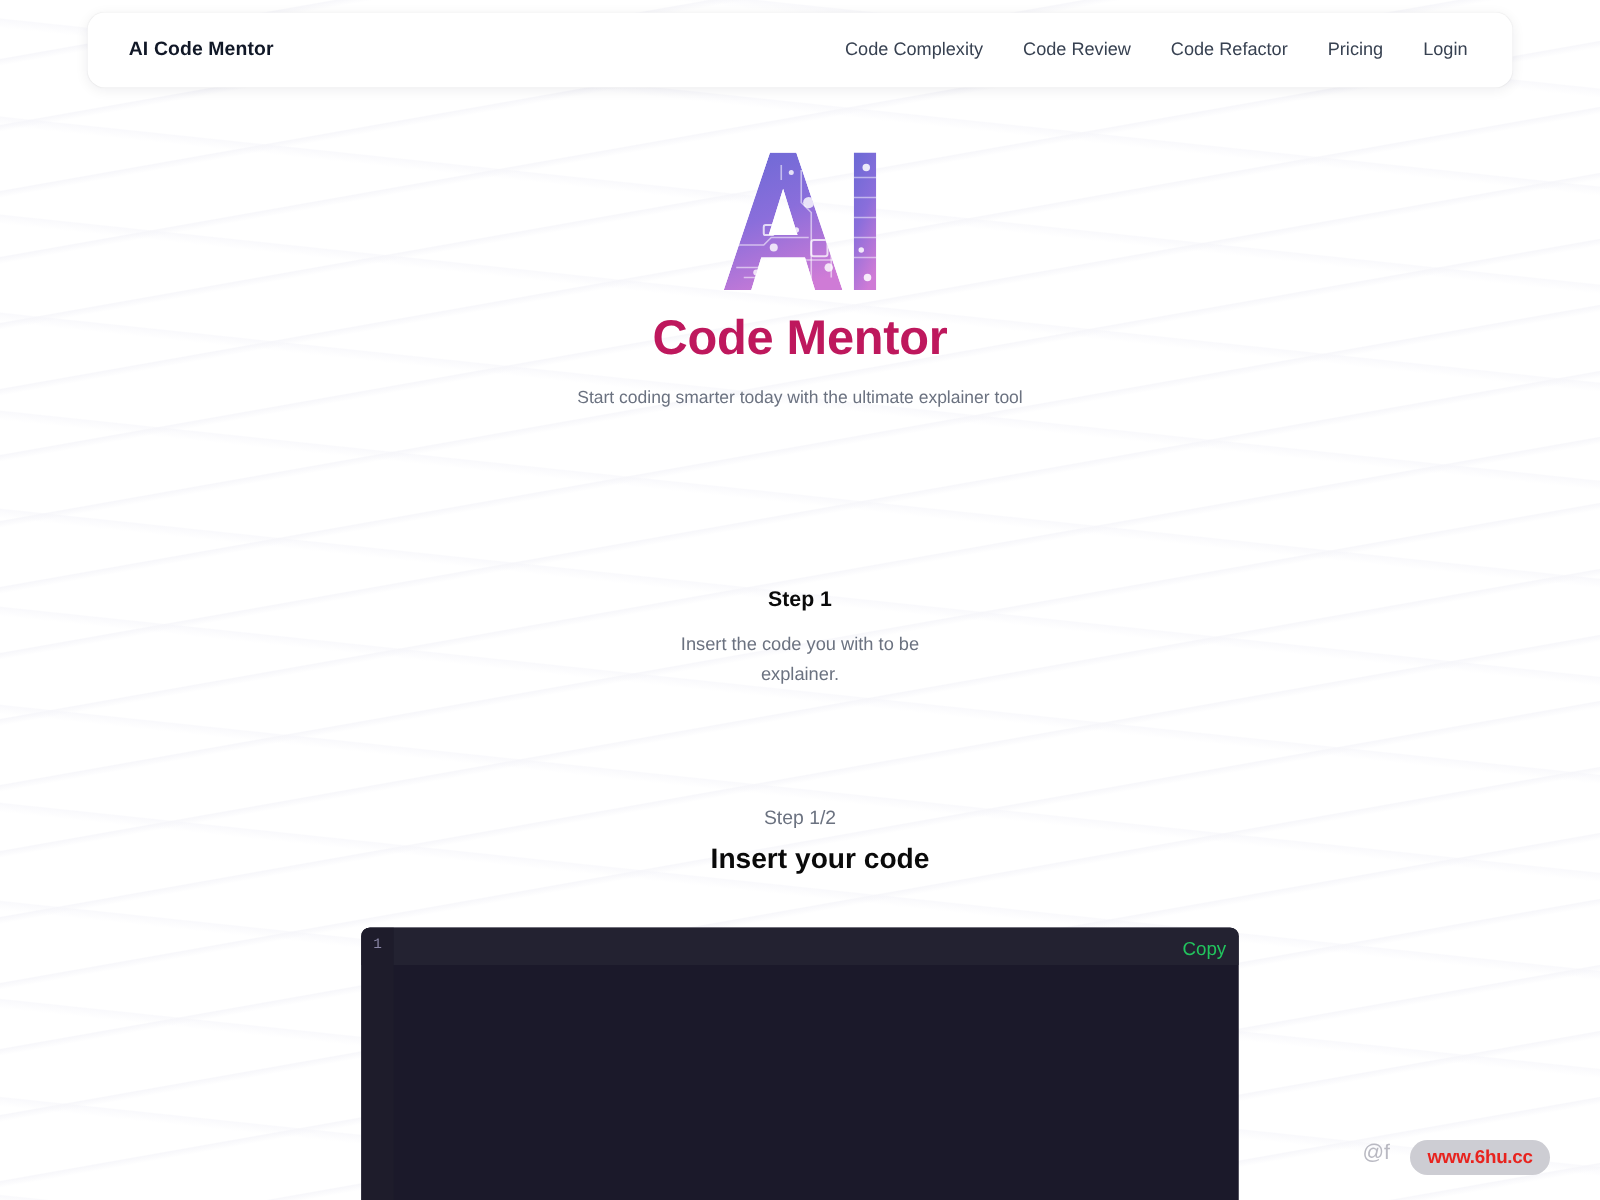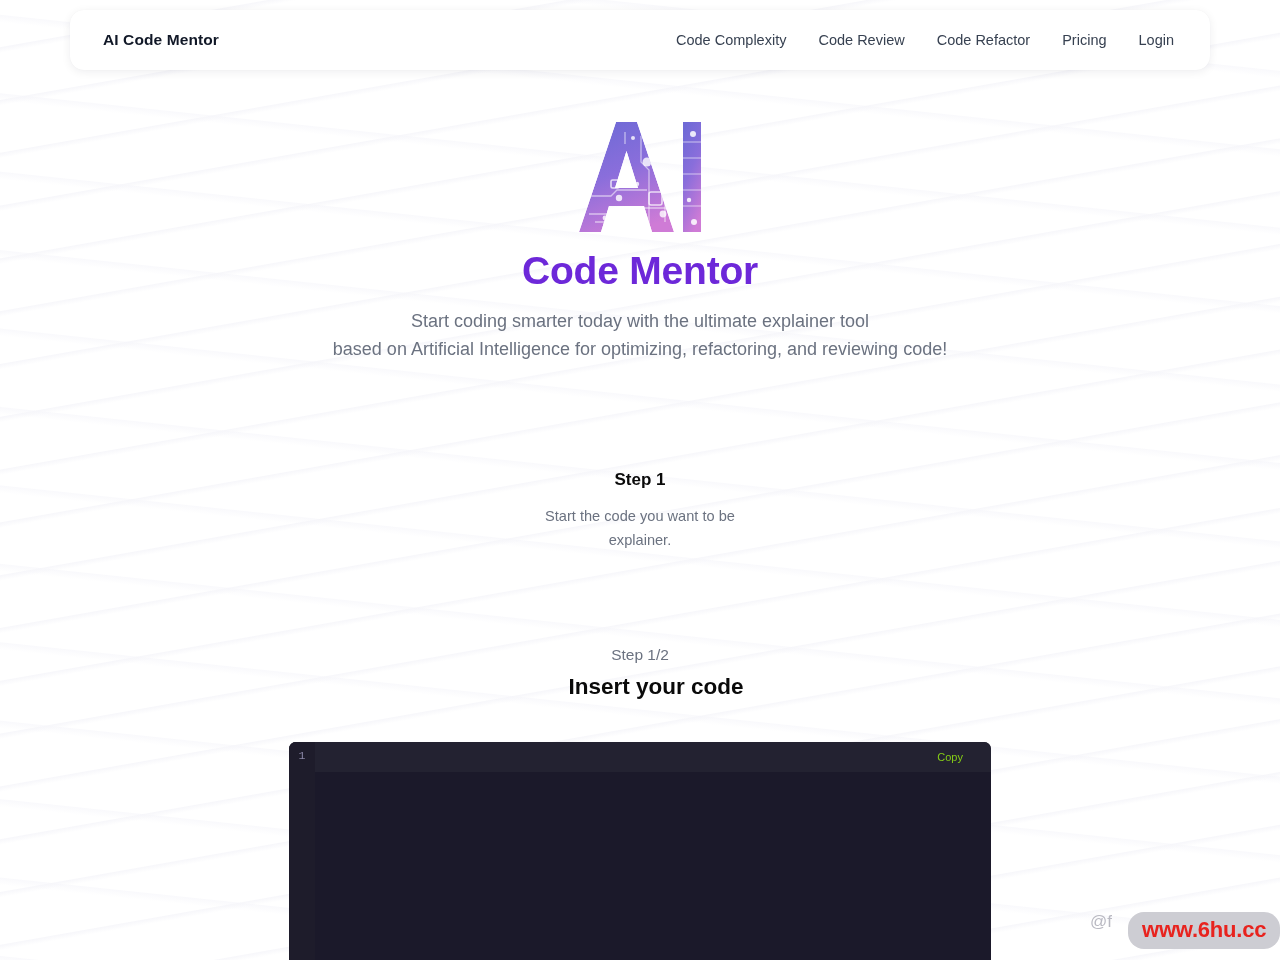--- a/index.html
+++ b/index.html
@@ -71,27 +71,27 @@
   .logo-wrap {
     width: 130px; height: 118px;
     margin: 0 auto;
     display: block;
   }
 
   .hero-title {
     margin: 14px 0 0 0;
     font-size: 39px;
     font-weight: bold;
-    color: #6d28d9;
+    color: #be185d;
     letter-spacing: -0.2px;
     line-height: 1.1;
   }
   .hero-sub {
     margin: 14px 0 0 0;
-    font-size: 18px;
+    font-size: 14px;
     color: #6b7280;
     line-height: 1.56;
     text-align: center;
   }
   .hero-sub span { display: block; }
 
   
   .steps {
     position: absolute;
     left: 0; right: 0; top: 462px;
@@ -154,23 +154,23 @@
     position: absolute;
     left: 0; top: 7px;
     width: 26px;
     text-align: center;
     font-family: "Liberation Mono", monospace;
     font-size: 11.5px;
     color: #8a86a6;
   }
   .editor-copy {
     position: absolute;
-    right: 24px; top: 8px;
-    font-size: 11px;
-    color: #84cc16;
+    right: 6px; top: 8px;
+    font-size: 15px;
+    color: #22c55e;
     cursor: pointer;
     padding: 1px 4px;
   }
   .editor-textarea {
     position: absolute;
     left: 26px; top: 30px;
     width: 676px; height: 188px;
     background: transparent;
     border: 0;
     outline: none;
@@ -188,21 +188,21 @@
     font-size: 17px;
     color: #b9b9c2;
     white-space: nowrap;
   }
   .wm-pill {
     position: absolute;
     left: 1128px; top: 912px;
     padding: 5px 14px 6px 14px;
     background: #cdcdd3;
     border-radius: 16px;
-    font-size: 22px;
+    font-size: 15px;
     font-weight: bold;
     color: #e8231e;
     letter-spacing: -0.2px;
     white-space: nowrap;
   }
 </style>
 </head>
 <body>
 
 <div class="page-bg"></div>
@@ -276,29 +276,28 @@
           <circle cx="118" cy="16" r="3"></circle>
           <circle cx="114" cy="82" r="2.2"></circle>
           <circle cx="119" cy="104" r="3"></circle>
         </g>
       </g>
     </svg>
 
     <h1 class="hero-title">Code Mentor</h1>
     <p class="hero-sub">
       <span>Start coding smarter today with the ultimate explainer tool</span>
-      <span>based on Artificial Intelligence for optimizing, refactoring, and reviewing code!</span>
     </p>
   </div>
 
   <div class="steps">
     <div class="step step-1">
       <div class="step-title">Step 1</div>
       <div class="step-desc">
-        <span>Start the code you want to be</span><br>
+        <span>Insert the code you with to be</span><br>
         <span>explainer.</span>
       </div>
     </div>
   </div>
 
   <div class="stage">
     <div class="stage-count">Step 1/2</div>
     <div class="stage-title">Insert your code</div>
   </div>
 

